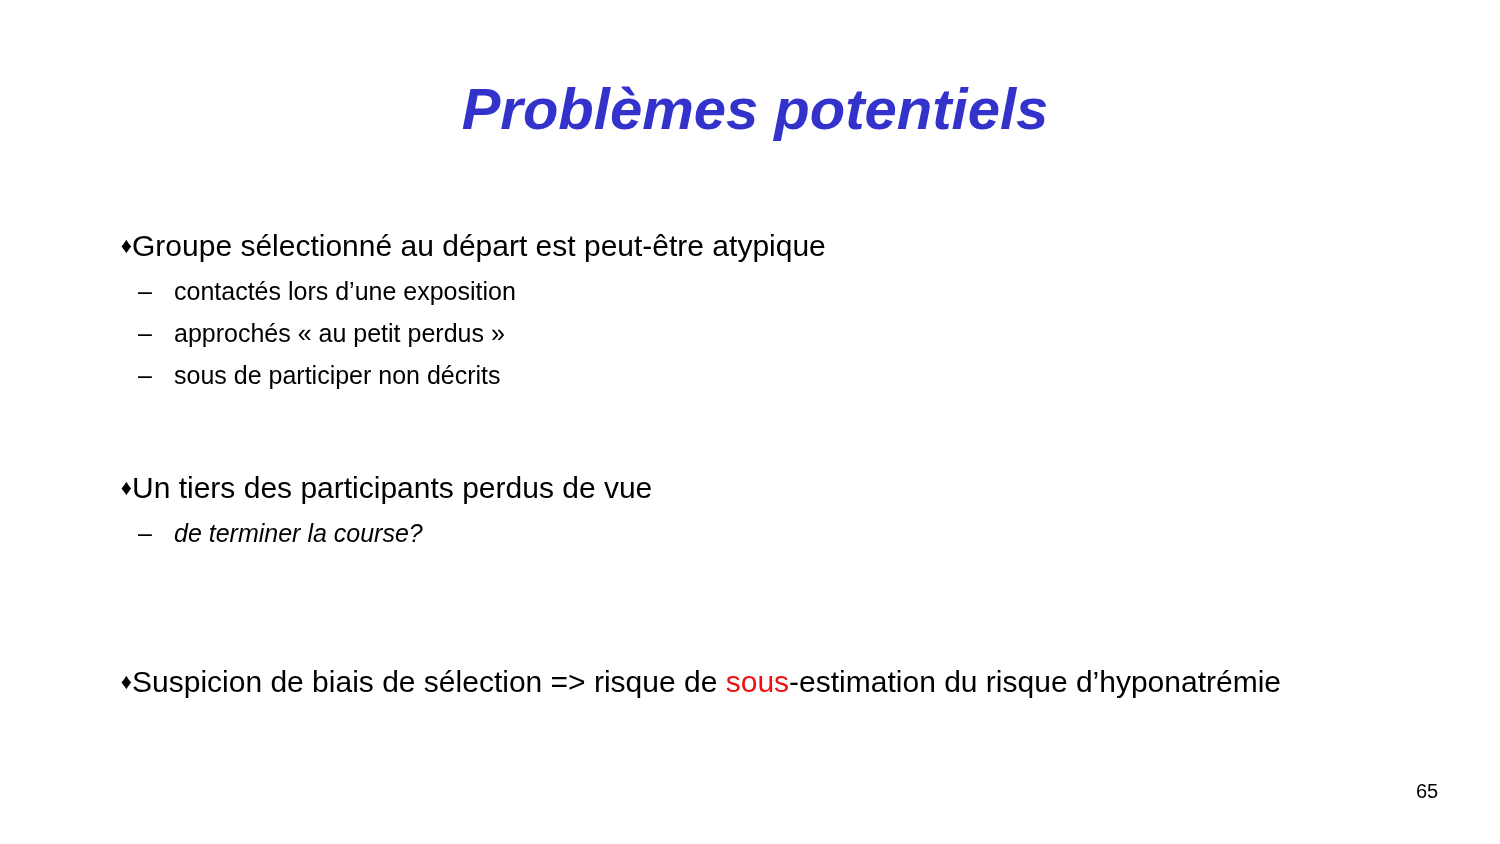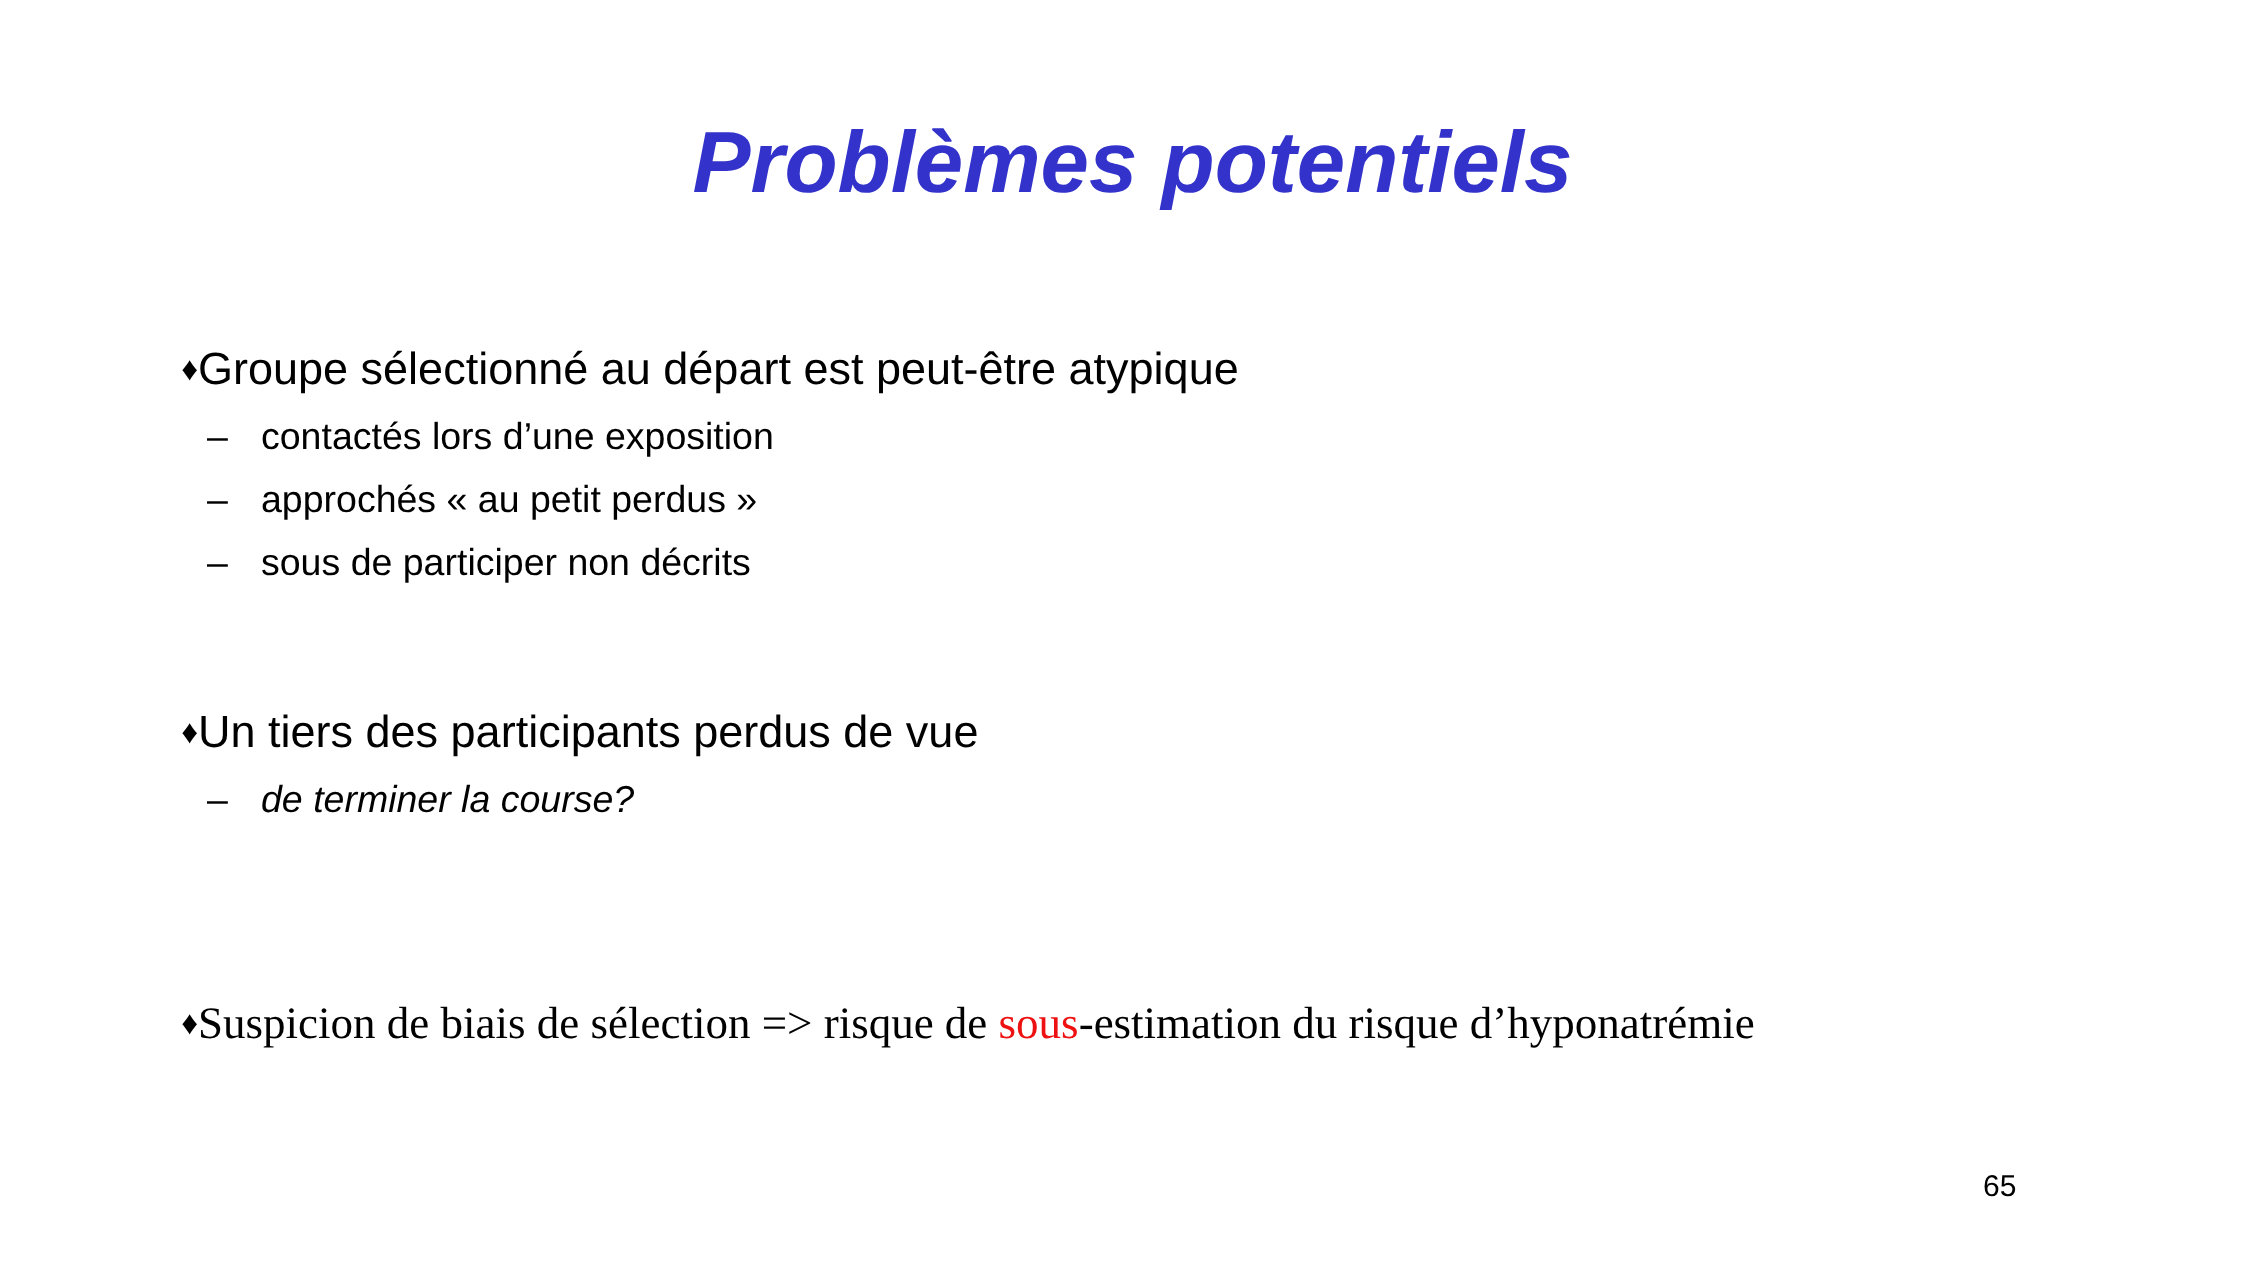--- a/index.html
+++ b/index.html
@@ -54,21 +54,21 @@
       top: 0;
     }
     .sub .text {
       display: block;
       margin-left: 36px;
       text-align: center;
     }
     .red { color: #ee1111; }
     .page-number {
       position: absolute;
-      left: 1322px;
+      left: 1416px;
       top: 779px;
       font-size: 20px;
       line-height: 24px;
     }
   </style>
 </head>
 <body>
 
 <h1 class="slide-title">Problèmes potentiels</h1>
 
@@ -89,17 +89,17 @@
 </div>
 
 <div class="bullet" style="top:470px;">
   <span class="marker">♦</span><span>Un tiers des participants perdus de vue</span>
 </div>
 <div class="sub" style="top:516px;">
   <span class="dash">–</span>
   <span class="text" style="margin-top:0px;font-style:italic;">de terminer la course?</span>
 </div>
 
-<div class="bullet" style="top:664px;font-family:Liberation Serif, serif;">
+<div class="bullet" style="top:664px;">
   <span class="marker">♦</span><span>Suspicion de biais de sélection =&gt; risque de </span><span class="red">sous</span><span>-estimation du risque d’hyponatrémie</span>
 </div>
 
 <div class="page-number">65</div>
 
 </body></html>

